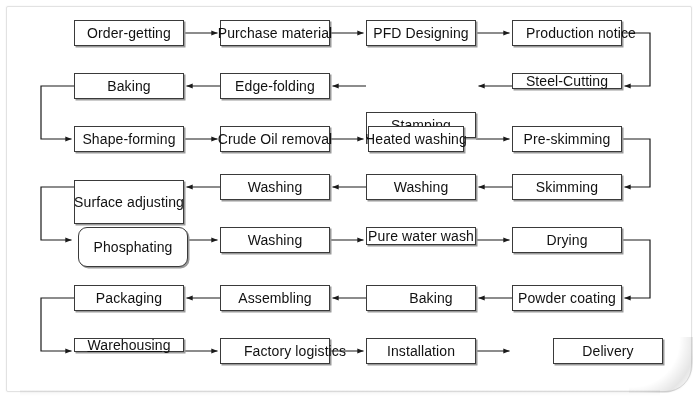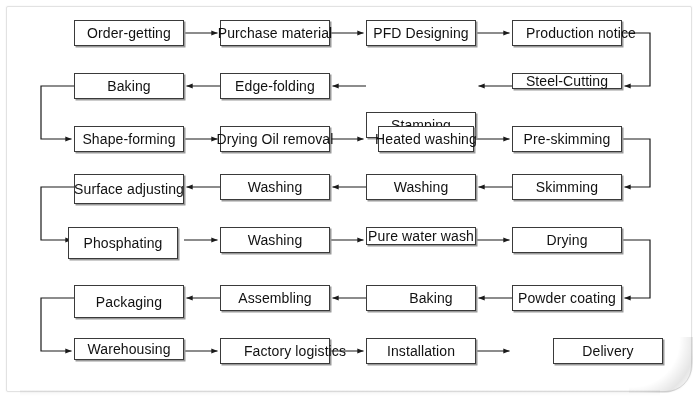--- a/index.html
+++ b/index.html
@@ -160,65 +160,65 @@
         <div class="node" style="left: 220px; top: 73px; width: 110px; height: 26px;">
           <span>Edge-folding</span>
         </div>
         <div class="node" style="left: 74px; top: 73px; width: 110px; height: 26px;">
           <span>Baking</span>
         </div>
         <div class="node" style="left: 74px; top: 126px; width: 110px; height: 26px;">
           <span>Shape-forming</span>
         </div>
         <div class="node" style="left: 220px; top: 126px; width: 110px; height: 26px;">
-          <span>Drying Oil removal</span>
-        </div>
-        <div class="node" style="left: 378px; top: 126px; width: 96px; height: 26px;">
+          <span>Crude Oil removal</span>
+        </div>
+        <div class="node" style="left: 368px; top: 126px; width: 96px; height: 26px;">
           <span>Heated washing</span>
         </div>
         <div class="node" style="left: 512px; top: 126px; width: 110px; height: 26px;">
           <span>Pre-skimming</span>
         </div>
         <div class="node" style="left: 512px; top: 174px; width: 110px; height: 26px;">
           <span>Skimming</span>
         </div>
         <div class="node" style="left: 366px; top: 174px; width: 110px; height: 26px;">
           <span>Washing</span>
         </div>
         <div class="node" style="left: 220px; top: 174px; width: 110px; height: 26px;">
           <span>Washing</span>
         </div>
-        <div class="node" style="left: 74px; top: 174px; width: 110px; height: 30px;">
+        <div class="node" style="left: 74px; top: 180px; width: 110px; height: 44px;">
           <span>Surface adjusting</span>
         </div>
-        <div class="node" style="left: 68px; top: 227px; width: 110px; height: 32px;">
+        <div class="node" style="left: 78px; top: 227px; width: 110px; height: 40px; border-radius: 9px;">
           <span>Phosphating</span>
         </div>
         <div class="node" style="left: 220px; top: 227px; width: 110px; height: 26px;">
           <span>Washing</span>
         </div>
         <div class="node" style="left: 366px; top: 227px; width: 110px; height: 18px;">
           <span>Pure water wash</span>
         </div>
         <div class="node" style="left: 512px; top: 227px; width: 110px; height: 26px;">
           <span>Drying</span>
         </div>
         <div class="node" style="left: 512px; top: 285px; width: 110px; height: 26px;">
           <span>Powder coating</span>
         </div>
         <div class="node" style="left: 366px; top: 285px; width: 110px; height: 26px; padding-left: 20px;">
           <span>Baking</span>
         </div>
         <div class="node" style="left: 220px; top: 285px; width: 110px; height: 26px;">
           <span>Assembling</span>
         </div>
-        <div class="node" style="left: 74px; top: 285px; width: 110px; height: 33px;">
+        <div class="node" style="left: 74px; top: 285px; width: 110px; height: 26px;">
           <span>Packaging</span>
         </div>
-        <div class="node" style="left: 74px; top: 338px; width: 110px; height: 22px;">
+        <div class="node" style="left: 74px; top: 338px; width: 110px; height: 14px; text-decoration: underline;">
           <span>Warehousing</span>
         </div>
         <div class="node" style="left: 220px; top: 338px; width: 110px; height: 26px; padding-left: 40px;">
           <span>Factory logistics</span>
         </div>
         <div class="node" style="left: 366px; top: 338px; width: 110px; height: 26px;">
           <span>Installation</span>
         </div>
         <div class="node" style="left: 512px; top: 338px; width: 110px; height: 26px; margin-left: 41px;">
           <span>Delivery</span>

